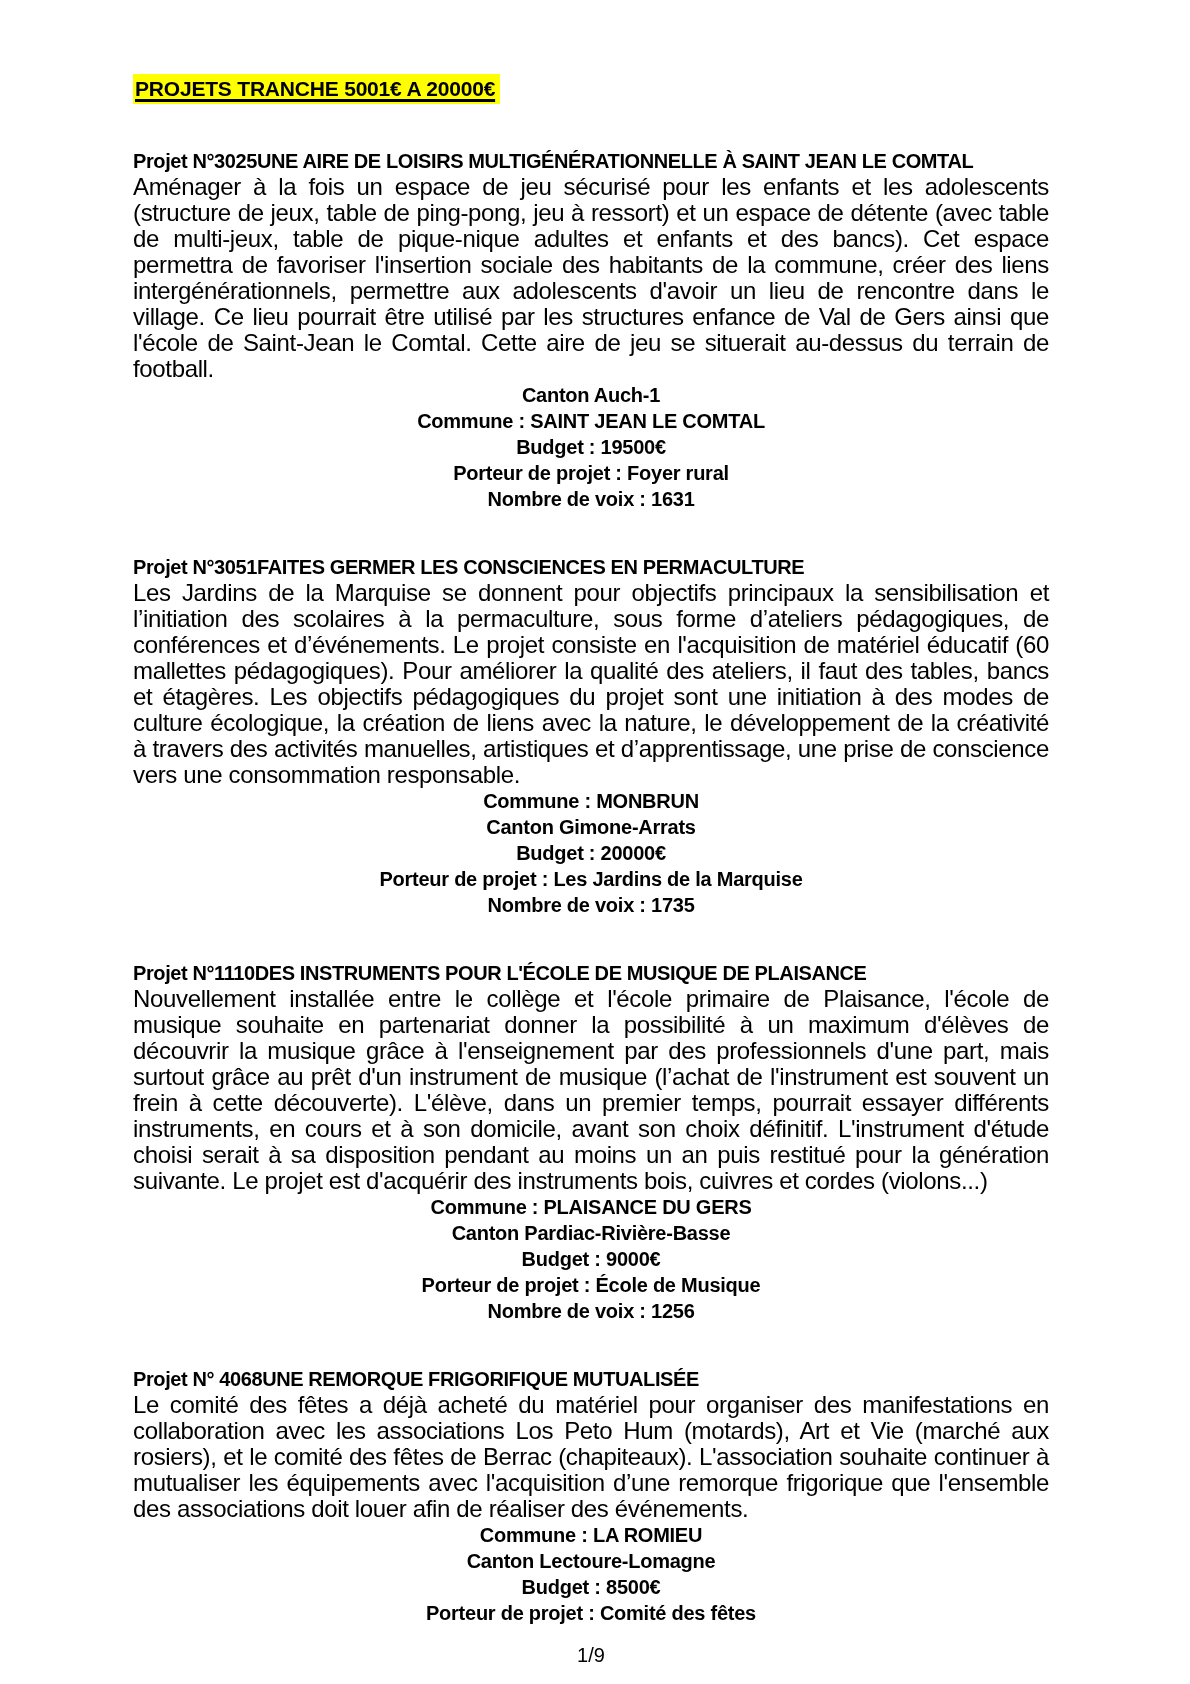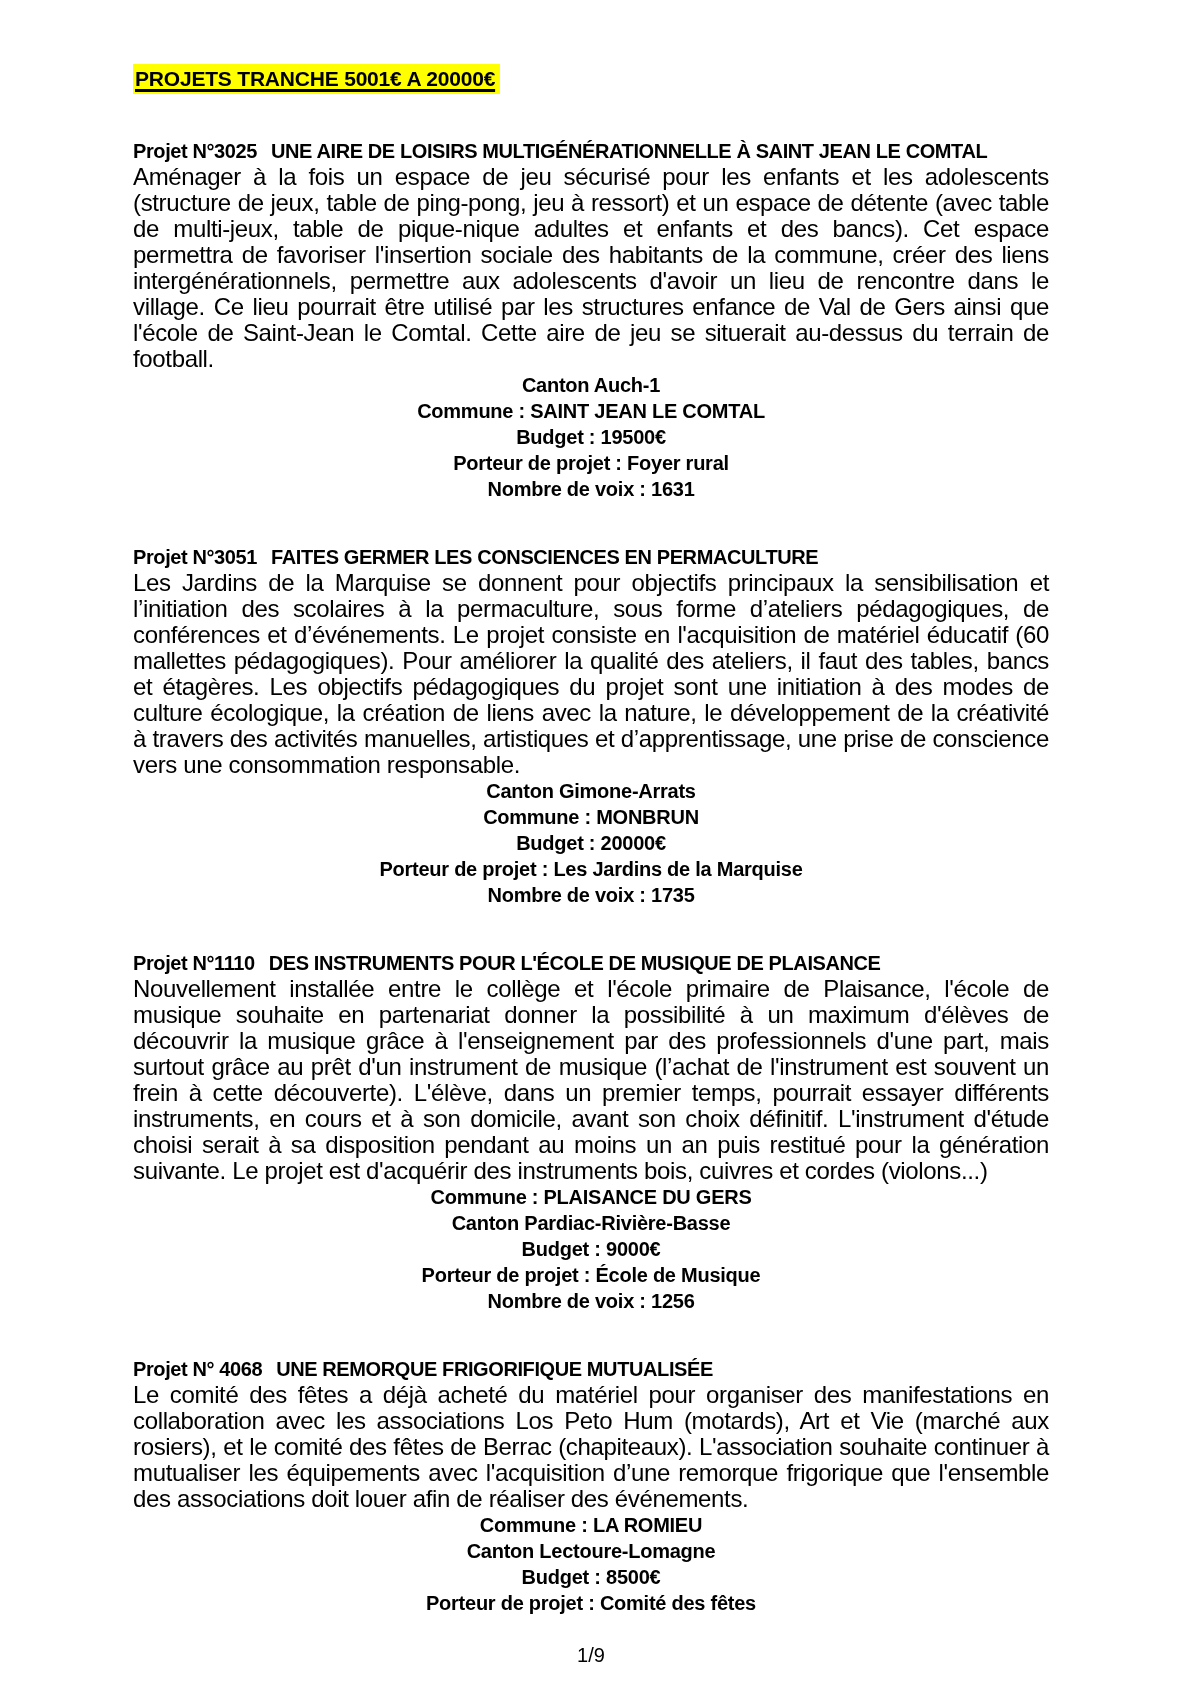--- a/index.html
+++ b/index.html
@@ -22,31 +22,32 @@
     display: inline-block;
     background: #ffff00;
     font-size: 21px;
     font-weight: 700;
     letter-spacing: -0.2px;
     line-height: 27px;
     padding: 1px 5px 2px 2px;
     text-decoration: underline;
     text-decoration-thickness: 2.5px;
     text-underline-offset: 3px;
+    margin-top: 10px;
   }
   .project { margin-top: 42px; }
   .project.first { margin-top: 44px; }
   .project-header {
     font-weight: 700;
     font-size: 20px;
     line-height: 26px;
     letter-spacing: -0.4px;
     white-space: nowrap;
   }
-  .project-header .num { margin-right: 14px; }
+  .project-header .num { }
   .project-desc {
     font-size: 24px;
     line-height: 26px;
     letter-spacing: -0.35px;
     text-align: justify;
     margin: 0;
   }
   .meta {
     font-weight: 700;
     font-size: 20px;
@@ -82,22 +83,22 @@
       <div class="meta">Budget : 19500€</div>
       <div class="meta">Porteur de projet : Foyer rural</div>
       <div class="meta">Nombre de voix : 1631</div>
     </div>
 
     <div class="project">
       <div class="project-header">
         <span class="num">Projet N°3051</span><span>FAITES GERMER LES CONSCIENCES EN PERMACULTURE</span>
       </div>
       <p class="project-desc">Les Jardins de la Marquise se donnent pour objectifs principaux la sensibilisation et l’initiation des scolaires à la permaculture, sous forme d’ateliers pédagogiques, de conférences et d’événements. Le projet consiste en l'acquisition de matériel éducatif (60 mallettes pédagogiques). Pour améliorer la qualité des ateliers, il faut des tables, bancs et étagères. Les objectifs pédagogiques du projet sont une initiation à des modes de culture écologique, la création de liens avec la nature, le développement de la créativité à travers des activités manuelles, artistiques et d’apprentissage, une prise de conscience vers une consommation responsable.</p>
+      <div class="meta">Commune : MONBRUN</div>
       <div class="meta">Canton Gimone-Arrats</div>
-      <div class="meta">Commune : MONBRUN</div>
       <div class="meta">Budget : 20000€</div>
       <div class="meta">Porteur de projet : Les Jardins de la Marquise</div>
       <div class="meta">Nombre de voix : 1735</div>
     </div>
 
     <div class="project">
       <div class="project-header">
         <span class="num">Projet N°1110</span><span>DES INSTRUMENTS POUR L'ÉCOLE DE MUSIQUE DE PLAISANCE</span>
       </div>
       <p class="project-desc">Nouvellement installée entre le collège et l'école primaire de Plaisance, l'école de musique souhaite en partenariat donner la possibilité à un maximum d'élèves de découvrir la musique grâce à l'enseignement par des professionnels d'une part, mais surtout grâce au prêt d'un instrument de musique (l’achat de l'instrument est souvent un frein à cette découverte). L'élève, dans un premier temps, pourrait essayer différents instruments, en cours et à son domicile, avant son choix définitif. L'instrument d'étude choisi serait à sa disposition pendant au moins un an puis restitué pour la génération suivante. Le projet est d'acquérir des instruments bois, cuivres et cordes (violons...)</p>

